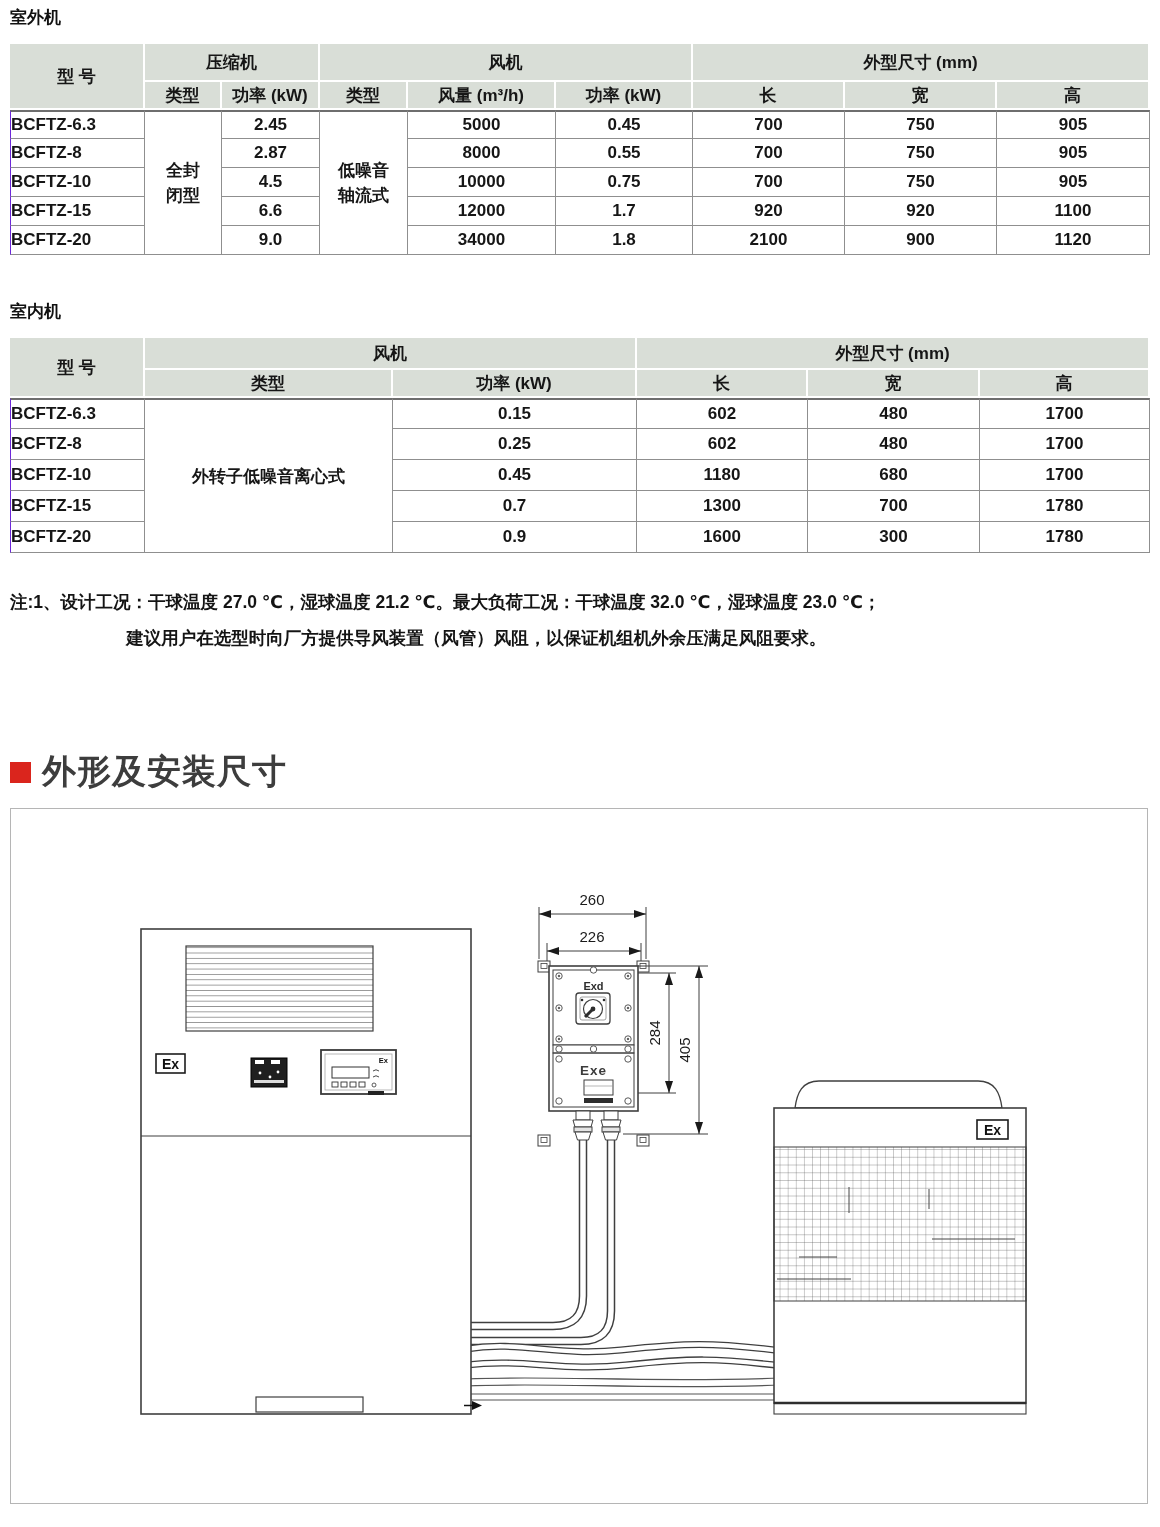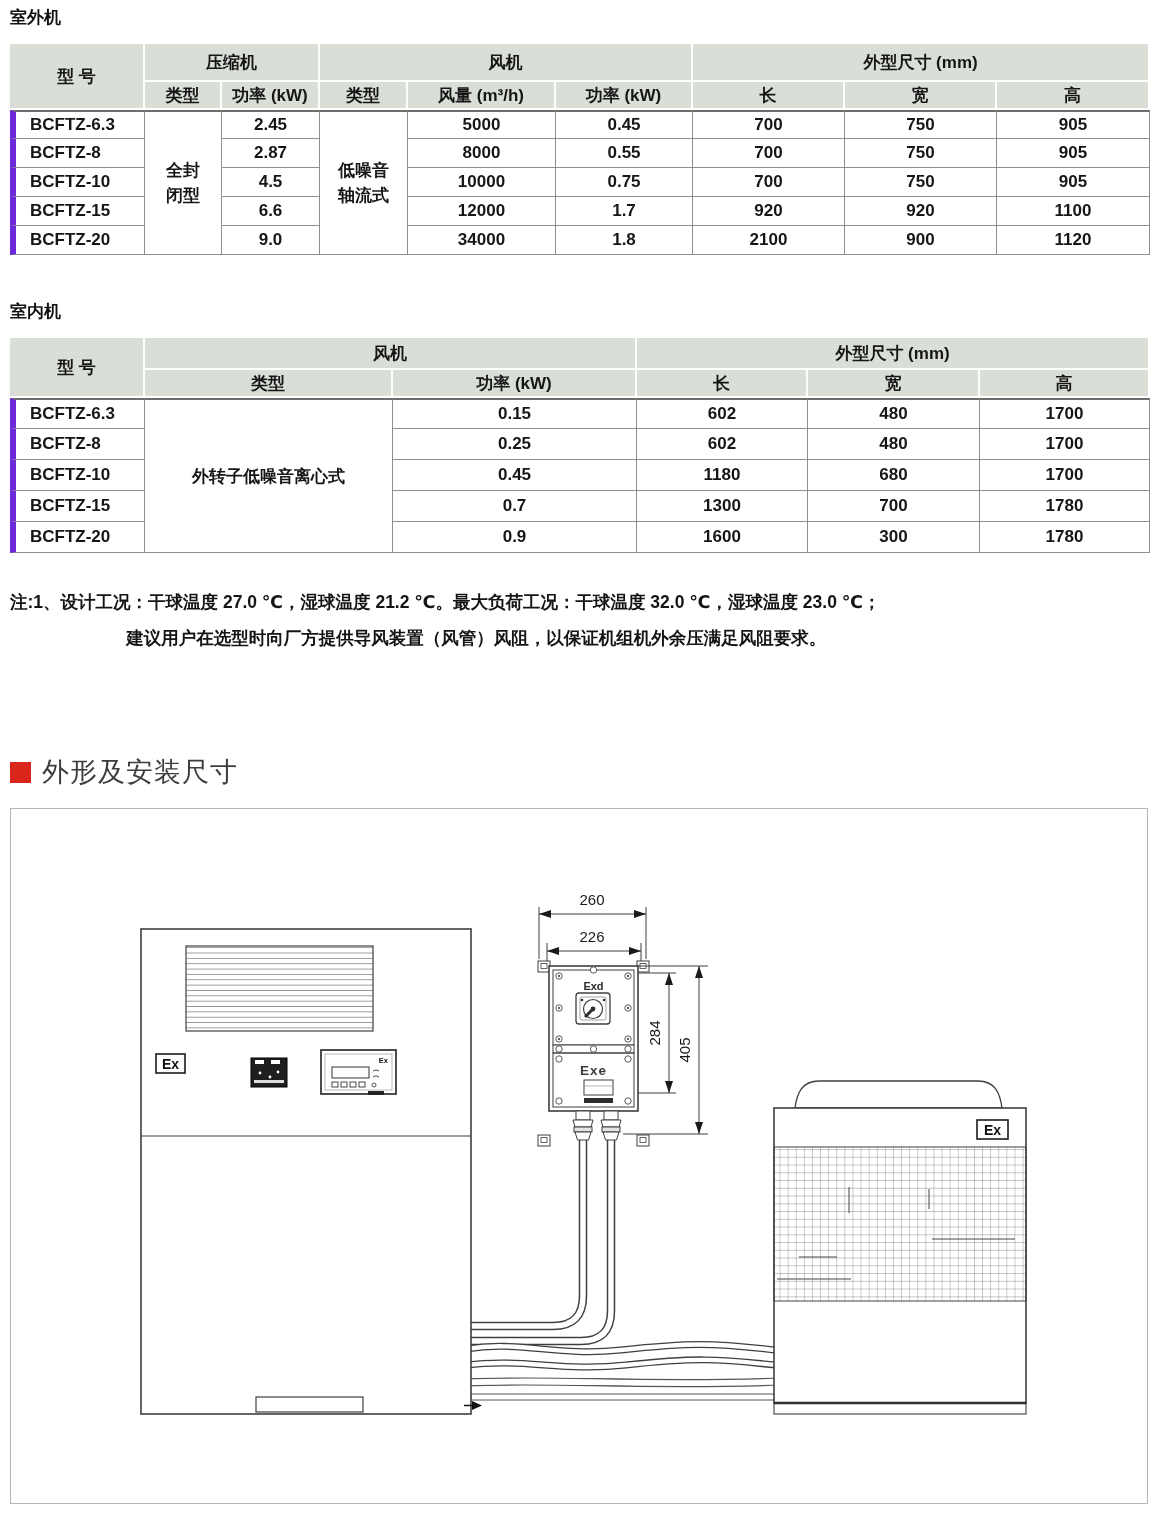--- a/index.html
+++ b/index.html
@@ -7,34 +7,34 @@
        font-family:"Liberation Sans","DejaVu Sans",sans-serif;color:#1a1a1a;}
   .abs{position:absolute;}
   .sec-title{font-size:17px;font-weight:bold;color:#111;}
 
   
   table.spec{border-collapse:separate;border-spacing:0;table-layout:fixed;position:absolute;}
   table.spec th{background:#d9ded7;border-right:2px solid #fff;border-bottom:2px solid #fff;
     font-size:17px;font-weight:bold;text-align:center;vertical-align:middle;padding:0;color:#161616;}
   table.spec td{border-right:1px solid #8f8f8f;border-bottom:1px solid #8f8f8f;background:#fff;
     font-size:17px;font-weight:bold;text-align:center;vertical-align:middle;padding:0;color:#161616;}
-  table.spec td.model{border-left:6px solid #6d28d9;text-align:left;padding-left:14px;margin-top:38px;}
+  table.spec td.model{border-left:1px solid #6d28d9;text-align:left;margin-top:38px;}
   table.spec tbody tr.first td{border-top:2px solid #6e6e6e;}
   td.cell-merged{white-space:pre-line;line-height:1.5;}
 
   
   .notes{font-size:17.5px;font-weight:bold;line-height:36px;color:#141414;text-align:center;}
   .notes .l2{margin-left:28px;}
   .notes .l3{margin-left:62px;}
   .note-line{white-space:nowrap;}
 
   
   .heading{display:flex;align-items:center;gap:11px;}
   .red-sq{width:21px;height:21px;display:inline-block;}
-  .heading-text{font-size:27px;font-weight:normal;color:#3d3d3d;letter-spacing:1px;}
+  .heading-text{font-size:34px;font-weight:bold;color:#3d3d3d;letter-spacing:1px;}
 
   
   .diagram-box{border:1px solid #b5b5b5;background:#fff;}
   svg text{font-family:"Liberation Sans","DejaVu Sans",sans-serif;}
 </style>
 </head>
 <body>
 
 <div class="abs sec-title" style="left:10px;top:6px;">室外机</div>
 

